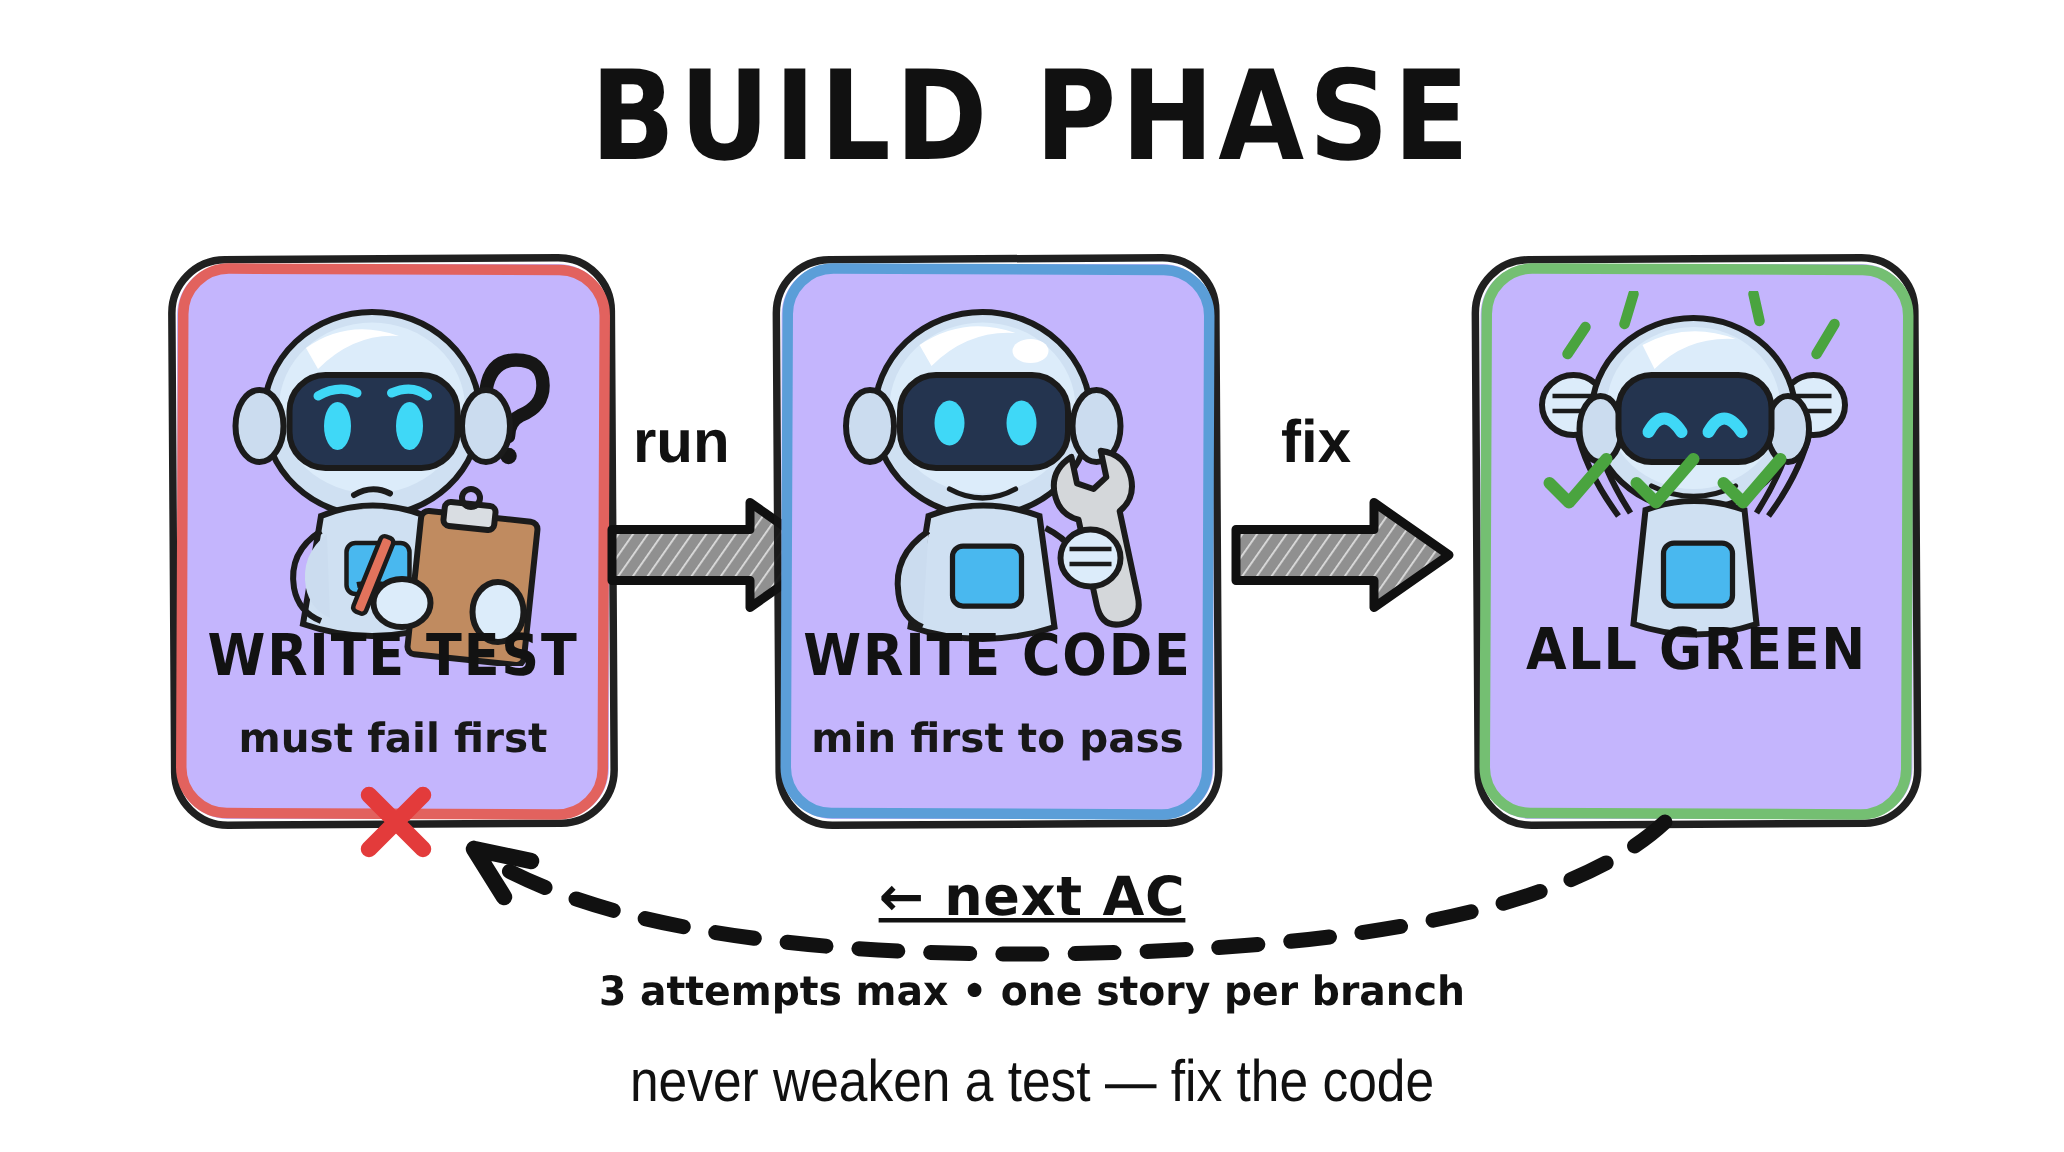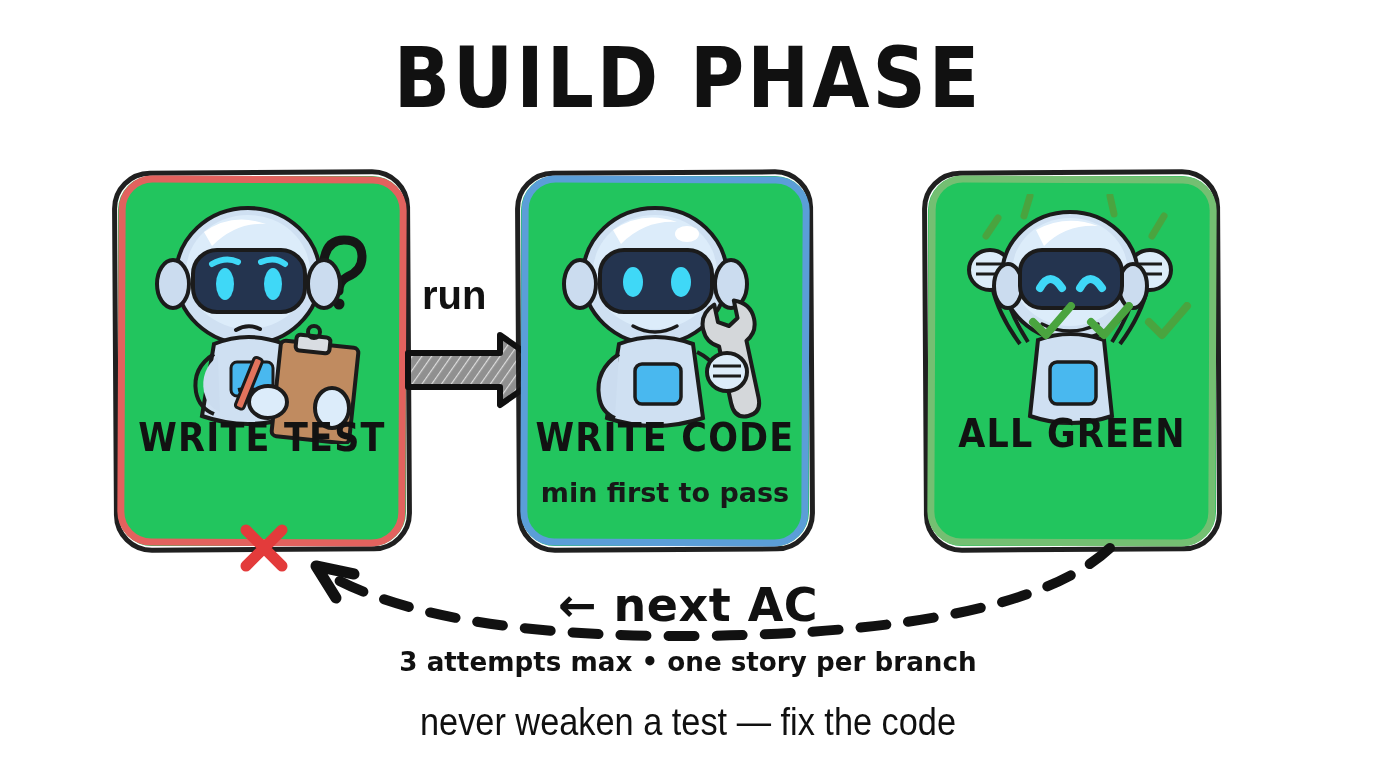--- a/index.html
+++ b/index.html
@@ -37,21 +37,21 @@
     transform-origin: top center;
   }
 
   
   .card {
     position: absolute;
     top: 176px;
     width: 288px;
     height: 370px;
     border-radius: 34px;
-    background: #22c55e;
+    background: #c4b5fd;
     box-sizing: border-box;
   }
   
   .card .stroke-dark {
     position: absolute;
     left: -5px; top: -6px;
     width: 298px; height: 382px;
     border: 5px solid #141414;
     border-radius: 38px;
     box-sizing: border-box;
@@ -61,21 +61,21 @@
   .card .stroke-color {
     position: absolute;
     inset: 0;
     border: 7px solid currentColor;
     border-radius: 34px;
     box-sizing: border-box;
     transform: rotate(0.25deg);
   }
   .card.red   { left: 118px;  color: #e2625e; }
   .card.blue  { left: 521px;  color: #5b9ed8; text-decoration: underline; }
-  .card.green { left: 928px;  color: #74bf72; padding-left: 48px; }
+  .card.green { left: 987px;  color: #74bf72; padding-left: 48px; }
 
   .card-label {
     position: absolute;
     left: 0; right: 0;
     bottom: 88px;
     text-align: center;
     font-family: "DejaVu Sans", sans-serif;
     font-weight: bold;
     font-size: 35px;
     letter-spacing: 1.2px;
@@ -147,23 +147,24 @@
     width: 900px;
     height: 110px;
   }
   .loop-label {
     position: absolute;
     left: 0; right: 0;
     top: 578px;
     text-align: center;
     font-family: "DejaVu Sans", sans-serif;
     font-weight: bold;
-    font-size: 46px;
+    font-size: 36px;
     color: #111111;
     letter-spacing: 0.5px;
+    text-decoration: underline;
   }
 
   
   .footnote {
     position: absolute;
     left: 0; right: 0;
     top: 646px;
     text-align: center;
     font-family: "DejaVu Sans", sans-serif;
     font-weight: bold;
@@ -233,20 +234,21 @@
       <path d="M120 196 q20 -4 32 8" stroke="#1b1b1b" stroke-width="4" fill="none"></path>
       <ellipse cx="150" cy="208" rx="19" ry="16" fill="#dcecfa" stroke="#1b1b1b" stroke-width="4"></ellipse>
       <g>
         <rect x="126" y="162" width="9" height="54" rx="3" fill="#e2735c" stroke="#1b1b1b" stroke-width="3" transform="rotate(22 130 190)"></rect>
       </g>
 
       <ellipse cx="214" cy="214" rx="17" ry="20" fill="#dcecfa" stroke="#1b1b1b" stroke-width="4"></ellipse>
     </svg>
 
     <div class="card-label">WRITE TEST</div>
+    <div class="card-sub">must fail first</div>
   </div>
 
   <svg class="red-x" viewBox="0 0 52 52">
     <path d="M8 8 L44 44 M44 8 L8 44" stroke="#e33b3b" stroke-width="11" stroke-linecap="round"></path>
   </svg>
 
   <div class="conn one">
     <div class="conn-label">run</div>
     <svg viewBox="0 0 150 90" width="150" height="90">
       <defs>
@@ -289,20 +291,32 @@
       </g>
 
       <ellipse cx="206" cy="178" rx="20" ry="19" fill="#dcecfa" stroke="#1b1b1b" stroke-width="4"></ellipse>
       <path d="M192 172 h28 M192 182 h28" stroke="#1b1b1b" stroke-width="3" fill="none"></path>
     </svg>
 
     <div class="card-label">WRITE CODE</div>
     <div class="card-sub">min first to pass</div>
   </div>
 
+  <div class="conn two">
+    <div class="conn-label">fix</div>
+    <svg viewBox="0 0 150 90" width="150" height="90">
+      <defs>
+        <pattern id="hatchB" width="8" height="8" patternTransform="rotate(35)" patternUnits="userSpaceOnUse">
+          <rect width="8" height="8" fill="#909090"></rect>
+          <line x1="0" y1="0" x2="0" y2="8" stroke="#dddddd" stroke-width="2.4"></line>
+        </pattern>
+      </defs>
+      <path d="M4 28 L96 28 L96 10 L146 45 L96 80 L96 62 L4 62 Z" fill="url(#hatchB)" stroke="#101010" stroke-width="6" stroke-linejoin="round"></path>
+    </svg>
+  </div>
 
   <div class="card green">
     <div class="stroke-dark"></div>
     <div class="stroke-color"></div>
 
     <svg class="art" viewBox="0 0 288 250">
 
       <g stroke="#4aa43f" stroke-width="7" stroke-linecap="round">
         <line x1="58" y1="42" x2="70" y2="24"></line>
         <line x1="96" y1="22" x2="102" y2="2"></line>

